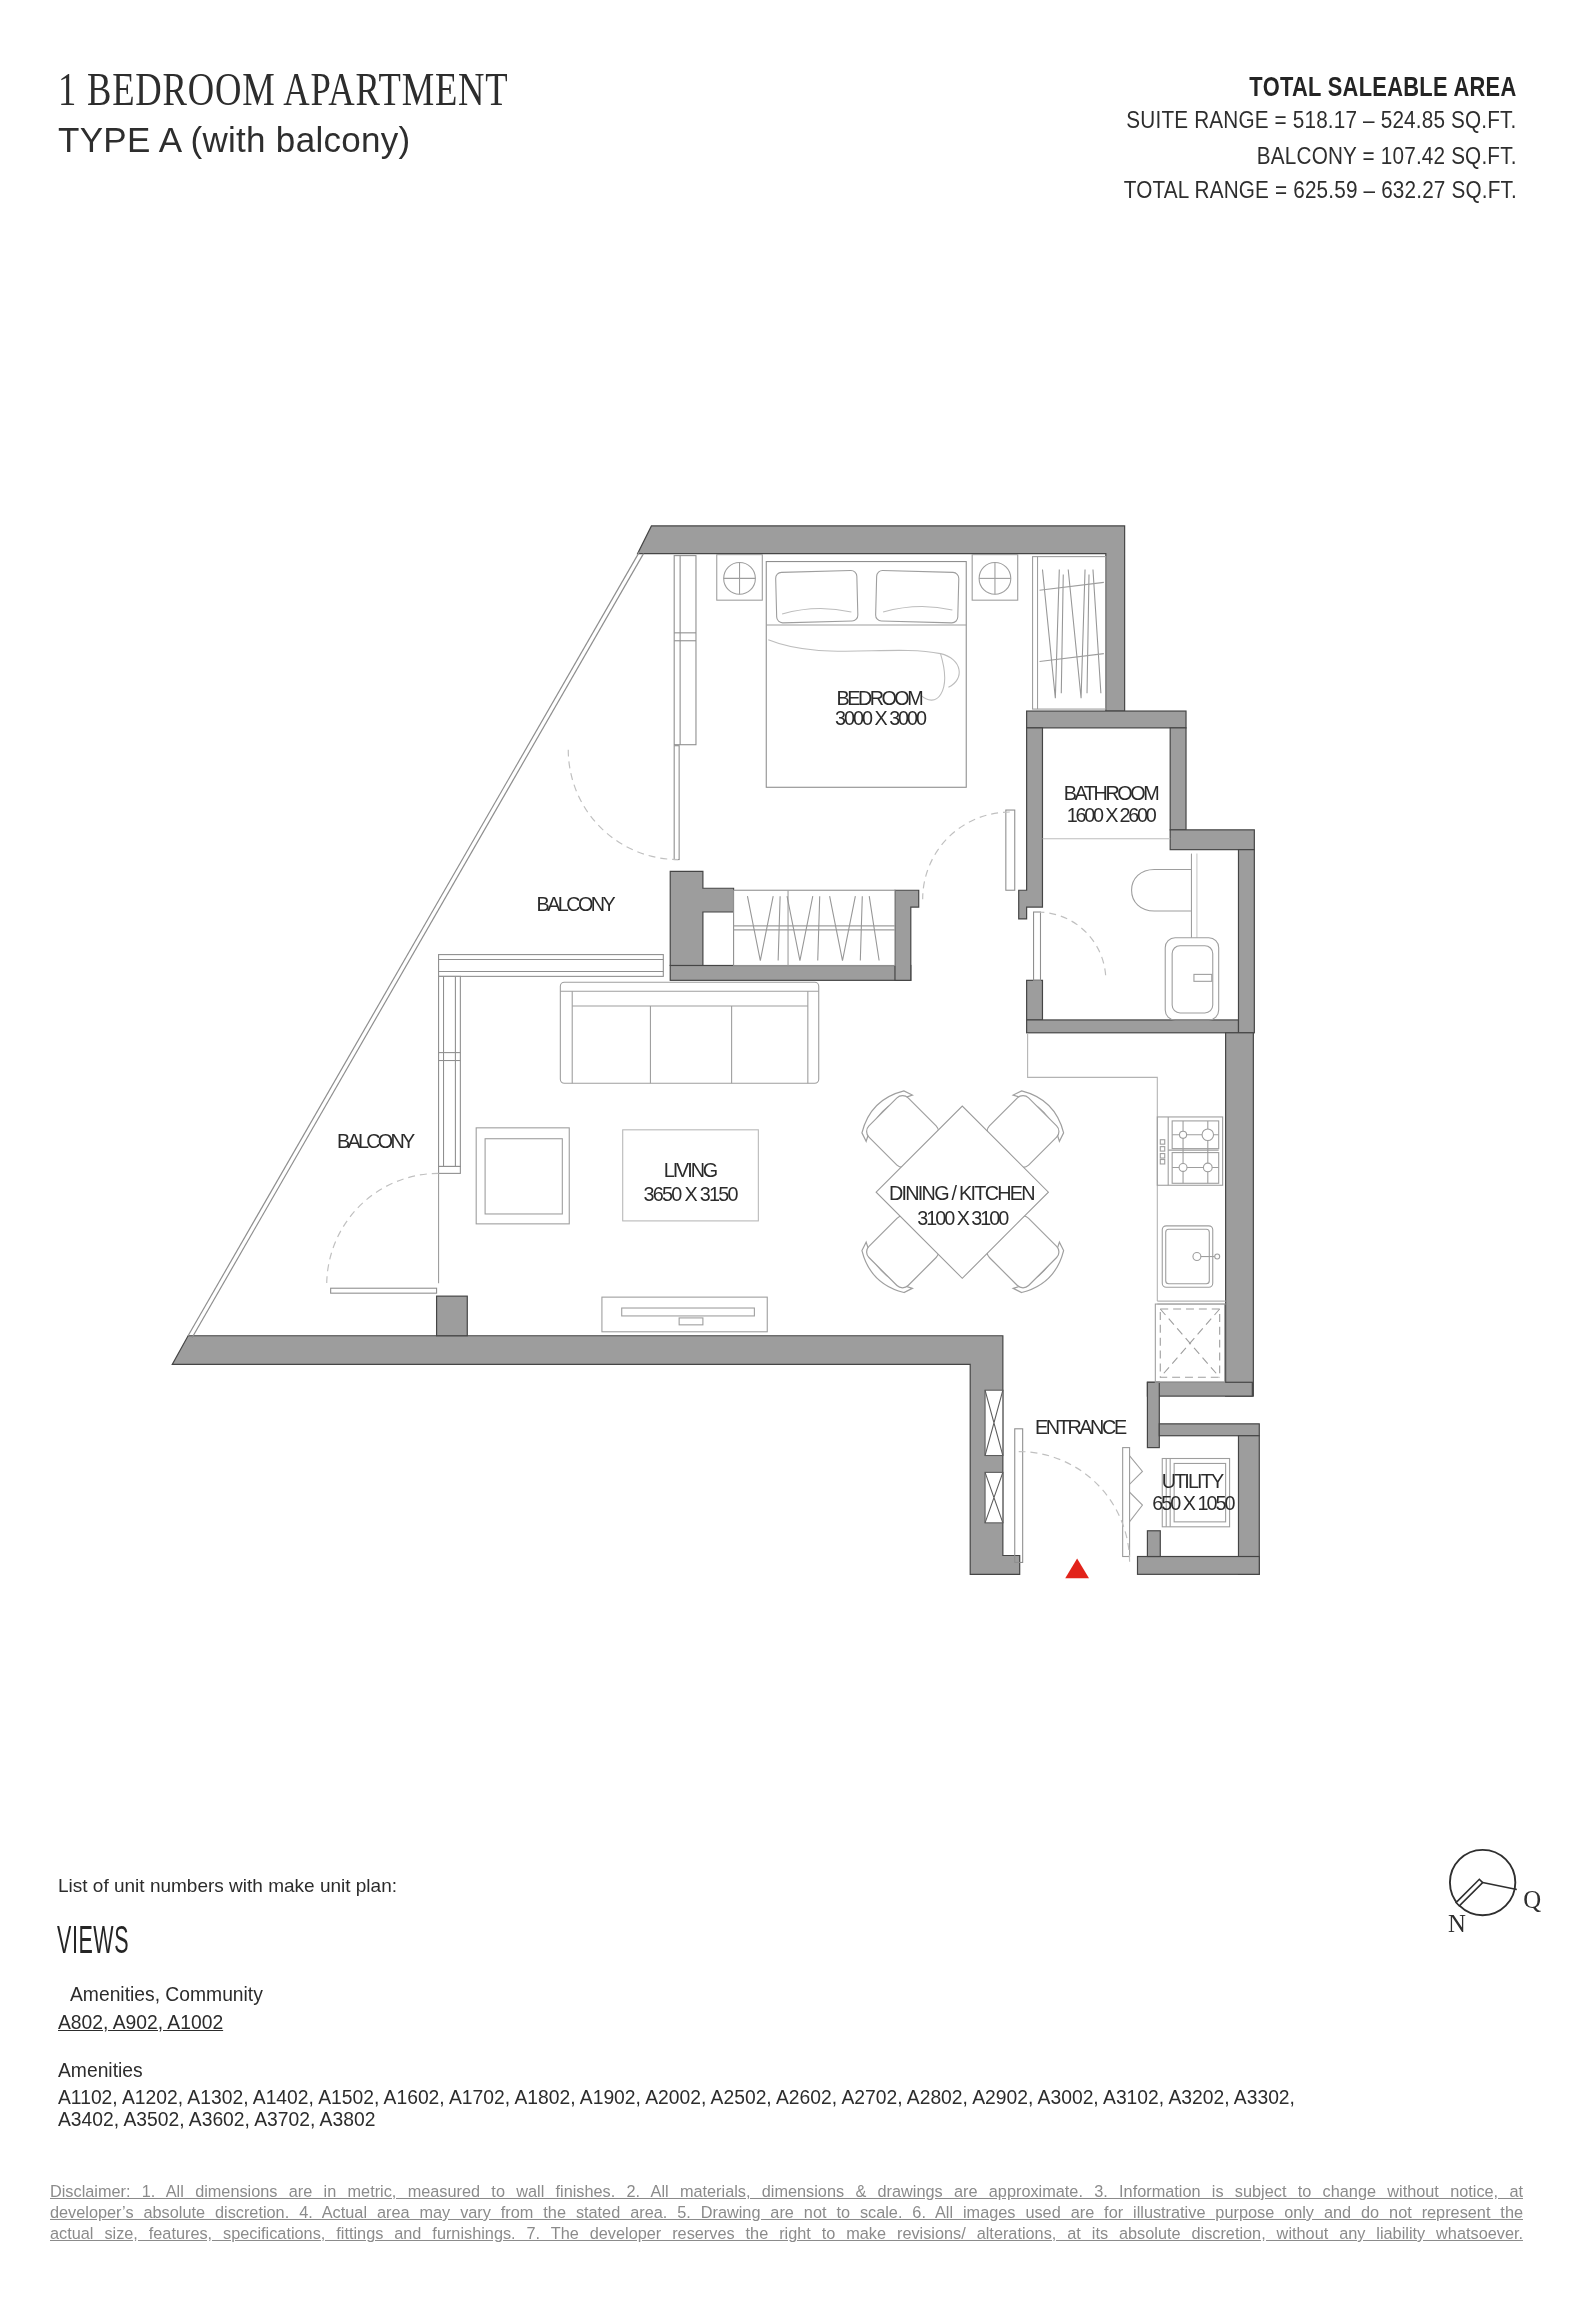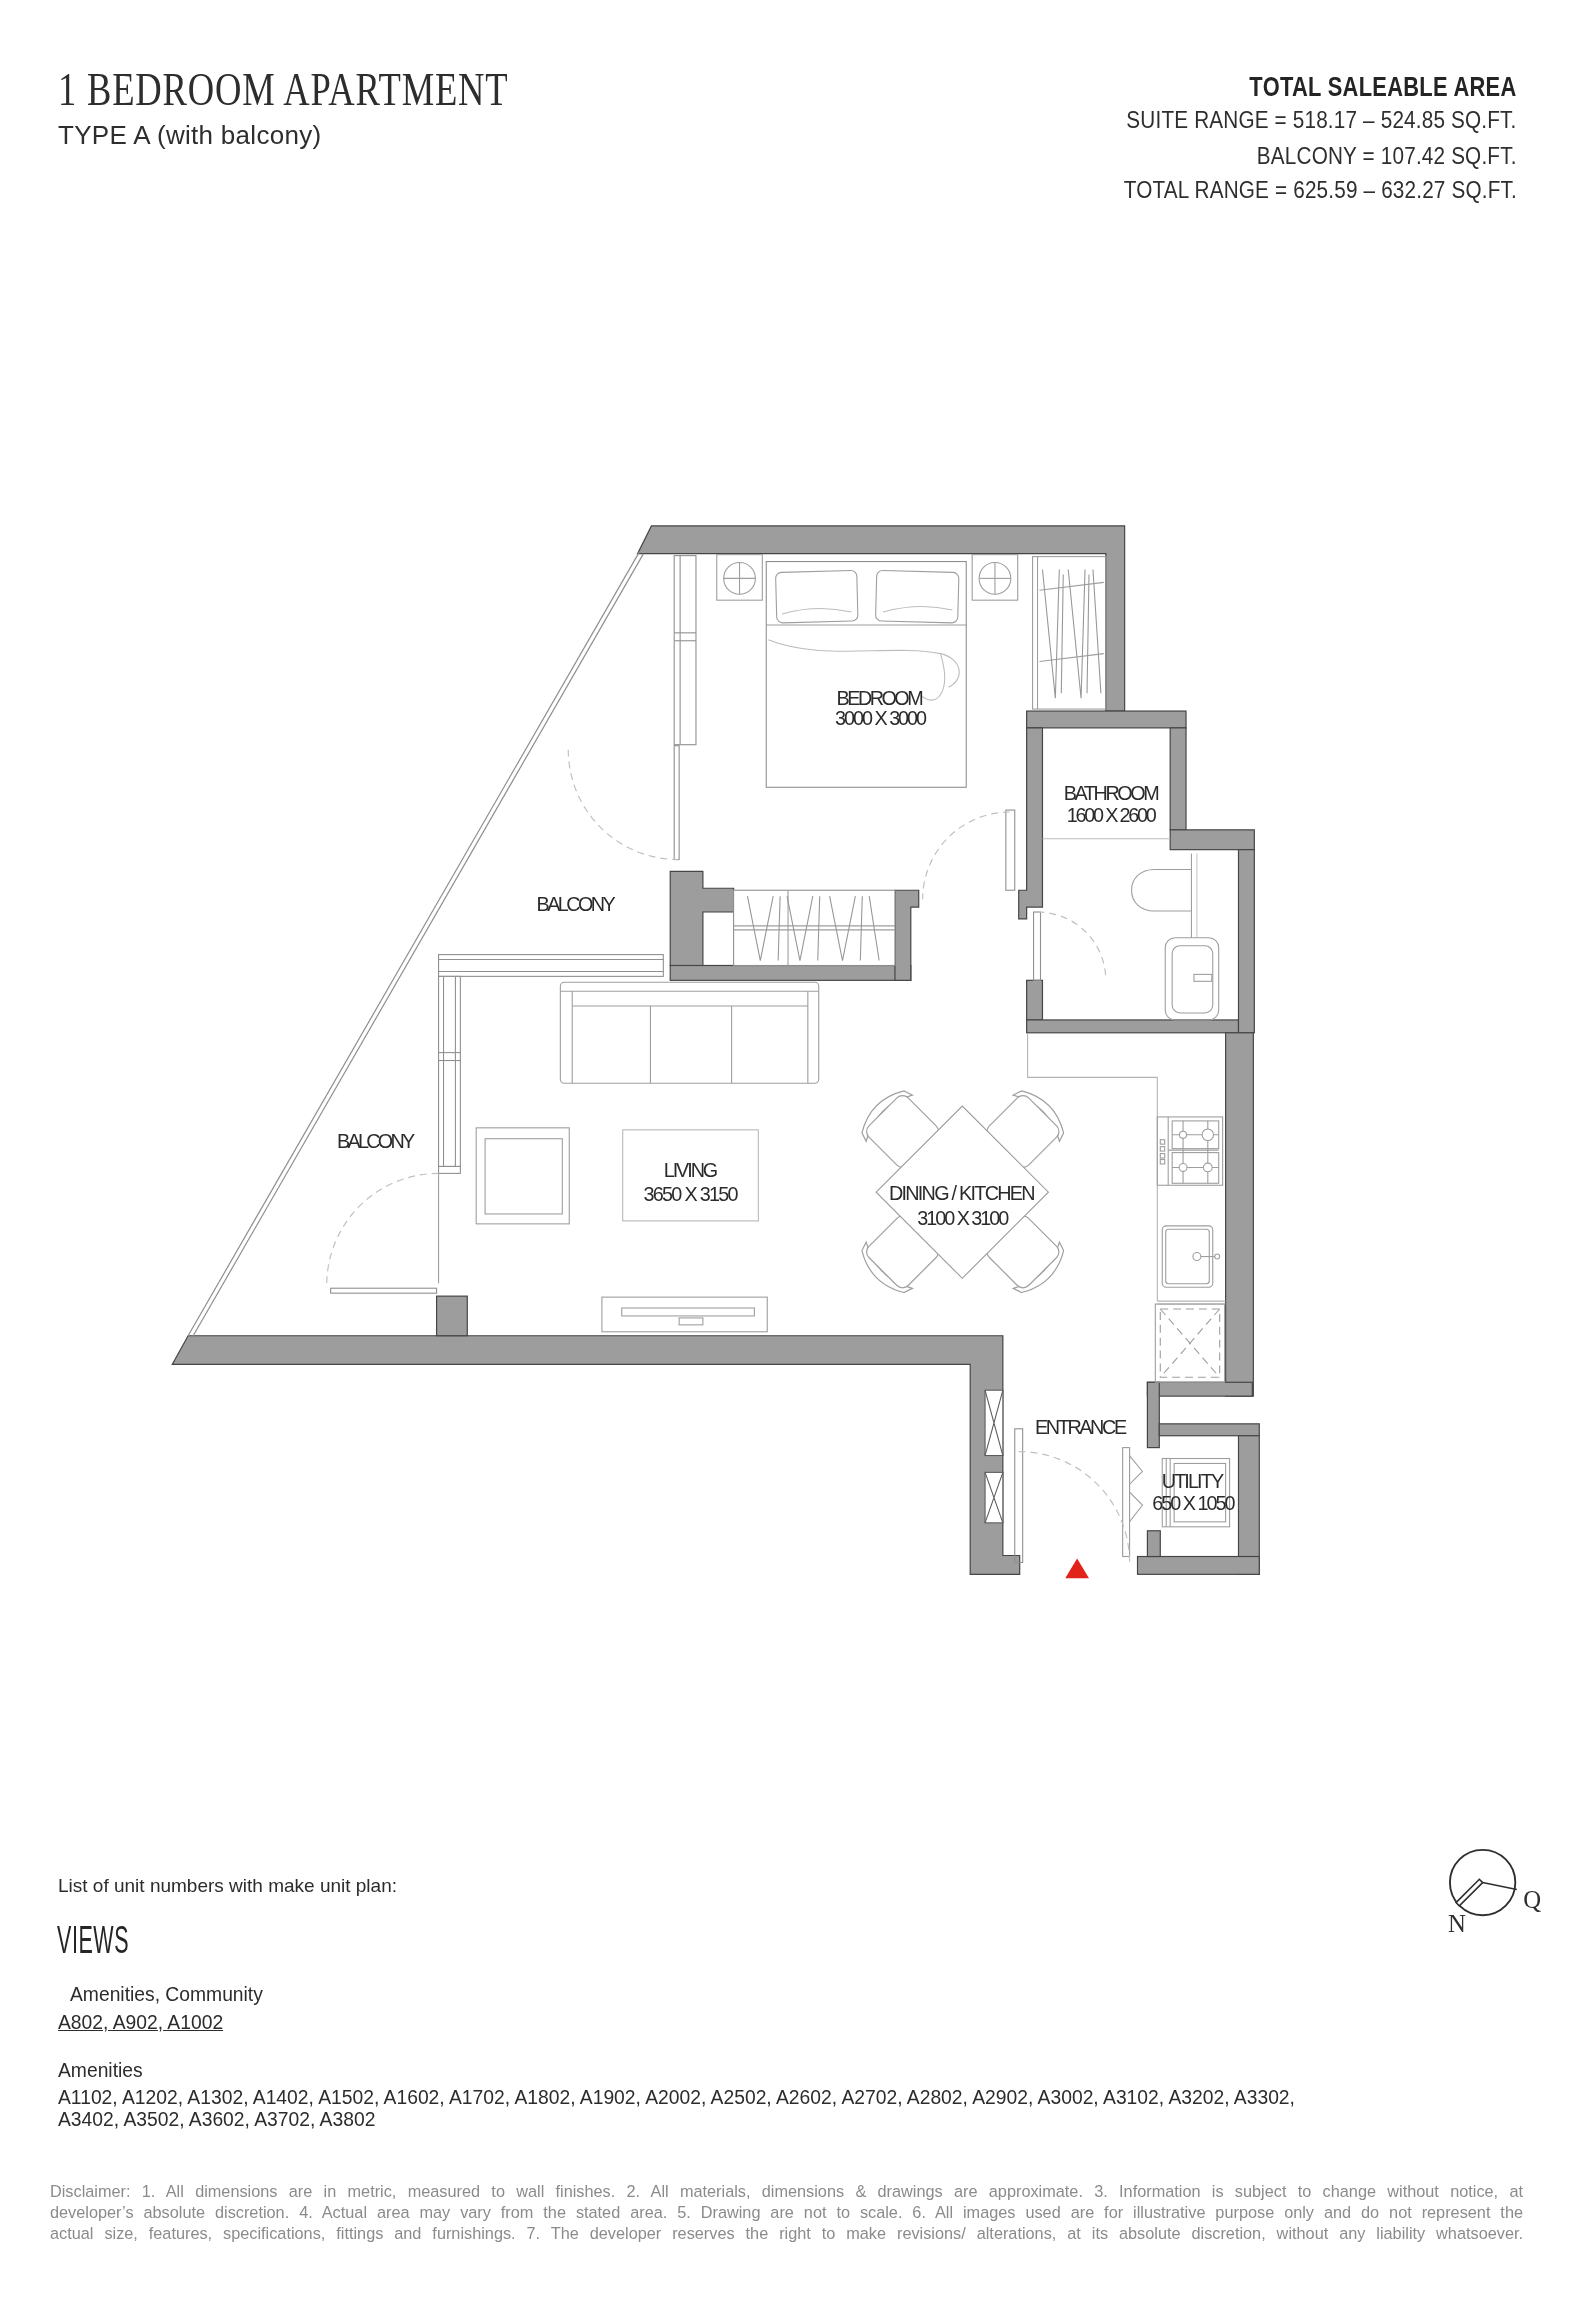--- a/index.html
+++ b/index.html
@@ -1,20 +1,20 @@
 <!DOCTYPE html>
 <html><head>
 <meta charset="utf-8">
 <style>
   html,body{margin:0;padding:0;background:#ffffff;}
   .page{position:relative;width:1584px;height:2323px;background:#ffffff;overflow:hidden;
         font-family:"Liberation Sans", sans-serif;}
   .abs{position:absolute;}
   .h1{font-family:"Liberation Serif", serif;font-size:46px;color:#2d2d2d;letter-spacing:1px;font-weight:500;transform:scaleX(0.795);transform-origin:0 0;white-space:nowrap;}
-  .h2{font-size:26px;color:#2e2e2e;letter-spacing:0.3px;}
+  .h2{font-size:35px;color:#2e2e2e;letter-spacing:0.3px;}
   .tr1{font-size:28px;font-weight:bold;color:#242424;letter-spacing:0.4px;transform:scaleX(0.78);transform-origin:100% 0;white-space:nowrap;}
   .tr2{font-size:23px;color:#2e2e2e;letter-spacing:0.2px;transform:scaleX(0.9);transform-origin:100% 0;white-space:nowrap;}
   .foot1{font-size:19px;color:#2c2c2c;}
   .views{font-size:38px;color:#252525;transform:scaleX(0.565);transform-origin:0 50%;white-space:nowrap;letter-spacing:1px;}
   .f2{font-size:19.3px;color:#2c2c2c;}
   .disc{font-size:16.3px;line-height:21px;color:#8b8b8b;}
   .discline{text-align:justify;text-align-last:justify;}
 </style>
 </head>
 <body>
@@ -330,21 +330,21 @@
   <div class="abs views" style="left:57px;top:1919px;">VIEWS</div>
 
   <div class="abs f2" style="left:58px;top:1984px;margin-left:12px;">Amenities, Community</div>
 
   <div class="abs f2" style="left:58px;top:2012px;text-decoration:underline;">A802, A902, A1002</div>
 
   <div class="abs f2" style="left:58px;top:2060px;">Amenities</div>
 
   <div class="abs f2" style="left:58px;top:2087px;width:1346px;">A1102, A1202, A1302, A1402, A1502, A1602, A1702, A1802, A1902, A2002, A2502, A2602, A2702, A2802, A2902, A3002, A3102, A3202, A3302,<br>A3402, A3502, A3602, A3702, A3802</div>
 
-  <div class="abs disc" style="left:50px;top:2181px;width:1473px;">
+  <div class="abs disc" style="left:50px;top:2181px;width:1473px;text-decoration:underline;">
     <div class="discline">Disclaimer: 1. All dimensions are in metric, measured to wall finishes. 2. All materials, dimensions &amp; drawings are approximate. 3. Information is subject to change without notice, at</div>
     <div class="discline">developer’s absolute discretion. 4. Actual area may vary from the stated area. 5. Drawing are not to scale. 6. All images used are for illustrative purpose only and do not represent the</div>
     <div class="discline">actual size, features, specifications, fittings and furnishings. 7. The developer reserves the right to make revisions/ alterations, at its absolute discretion, without any liability whatsoever.</div>
   </div>
 
   <svg class="abs" style="left:1426px;top:1836px;" width="139" height="109" viewBox="0 0 140 110">
     <g fill="none" stroke="#2f2f2f">
       <circle cx="57" cy="47" r="33" stroke-width="1.9"></circle>
       <path d="M57,47 L33.5,70.5 L30.2,67.2 L53.7,43.7 Z" stroke-width="1.6" fill="#ffffff"></path>
       <path d="M57,47 L91.5,54" stroke-width="1.6"></path>

